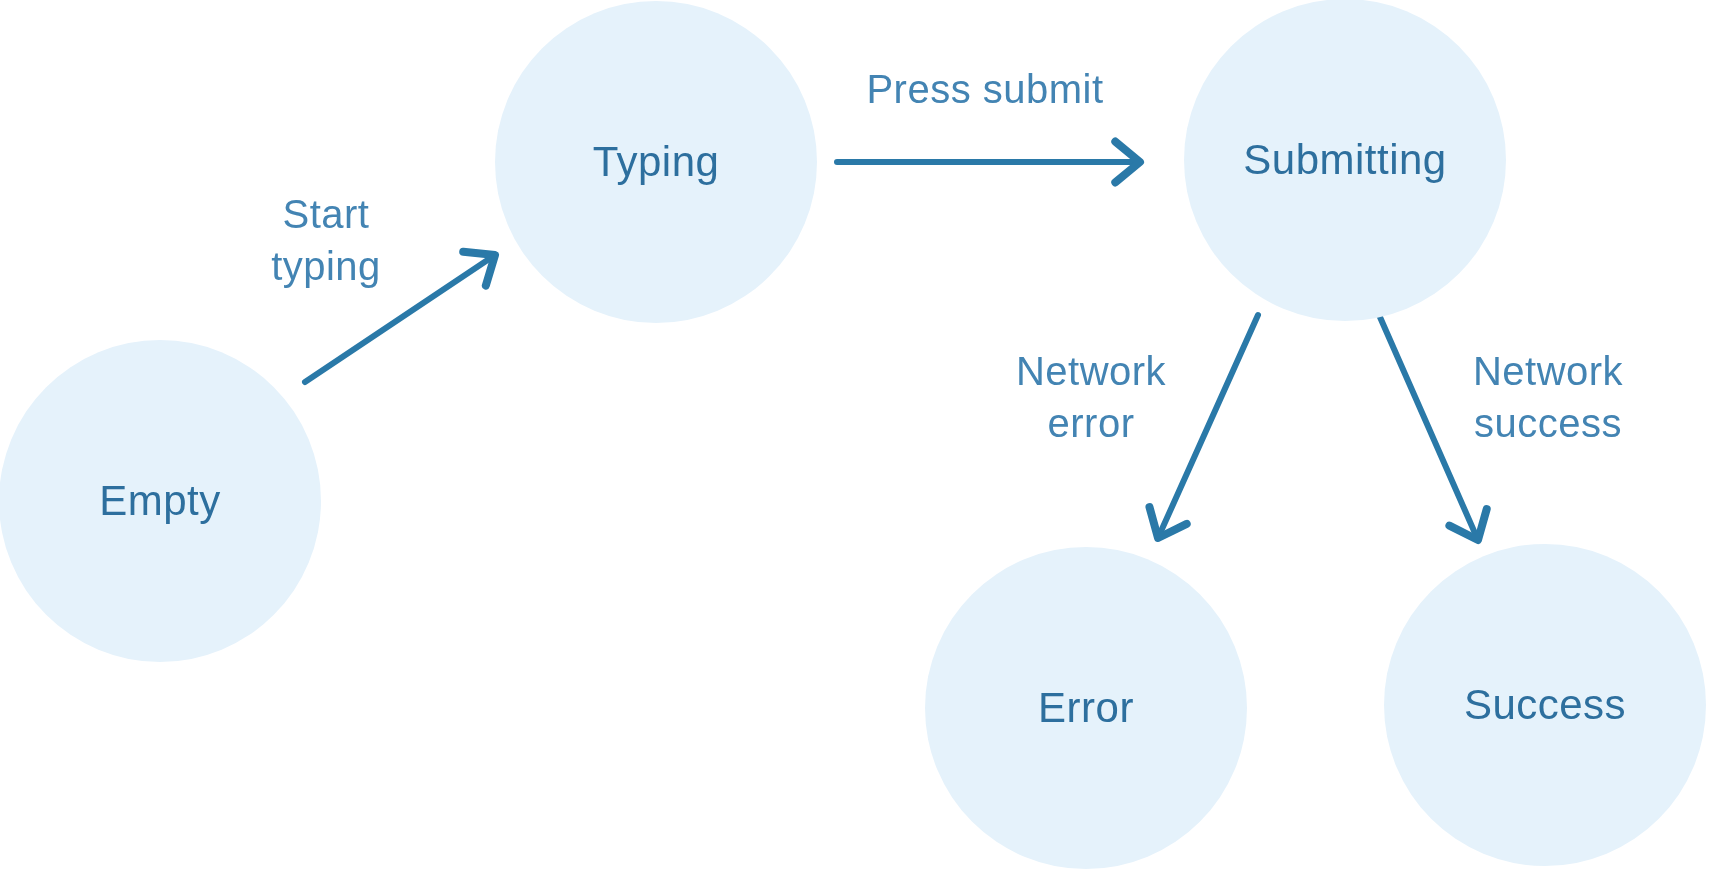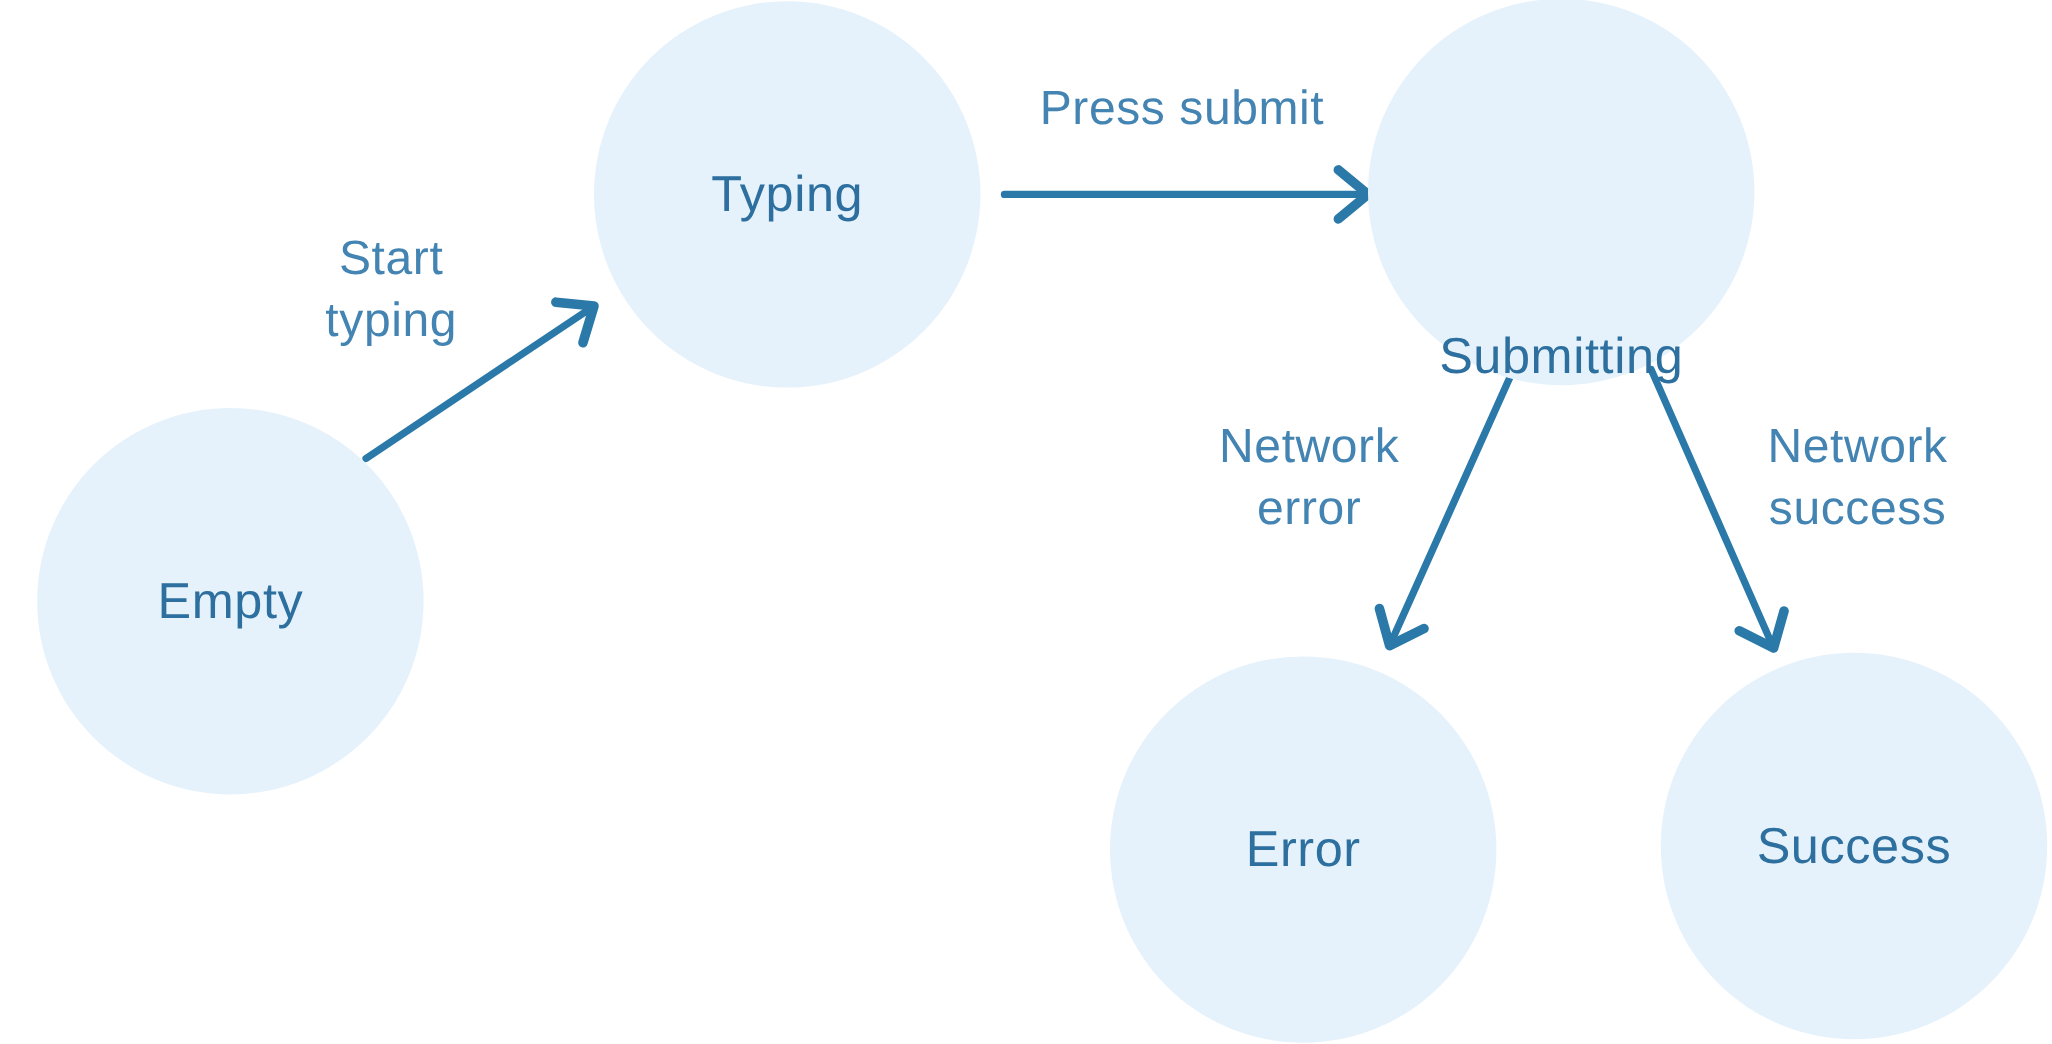--- a/index.html
+++ b/index.html
@@ -83,27 +83,27 @@
         <path class="edge-arrowhead" d="M 1149.5 507.1 L 1158 538 L 1186.7 523.8"></path>
         <text class="edge-label"><tspan x="1091" y="385">Network</tspan><tspan x="1091" y="437">error</tspan></text>
       </g>
       <g>
         <line class="edge-shaft" x1="1376" y1="308" x2="1476.3901034720623" y2="536.3382745639065"></line>
         <path class="edge-arrowhead" d="M 1449.4 525.6 L 1478 540 L 1486.7 509.2"></path>
         <text class="edge-label"><tspan x="1548" y="385">Network</tspan><tspan x="1548" y="437">success</tspan></text>
       </g>
     </svg>
   <div id="nodes-layer">
-      <div class="node" style="left: -1px; top: 340px; width: 322px; height: 322px; margin-left: 32px;">
+      <div class="node" style="left: -1px; top: 340px; width: 322px; height: 322px;">
         <span class="node-label">Empty</span>
       </div>
       <div class="node" style="left: 495px; top: 1px; width: 322px; height: 322px;">
         <span class="node-label">Typing</span>
       </div>
-      <div class="node" style="left: 1140px; top: -1px; width: 322px; height: 322px; align-items: flex-end;">
+      <div class="node" style="left: 1184px; top: -1px; width: 322px; height: 322px;">
         <span class="node-label">Submitting</span>
       </div>
       <div class="node" style="left: 925px; top: 547px; width: 322px; height: 322px;">
         <span class="node-label">Error</span>
       </div>
       <div class="node" style="left: 1384px; top: 544px; width: 322px; height: 322px;">
         <span class="node-label">Success</span>
       </div>
     </div>
 </div>

